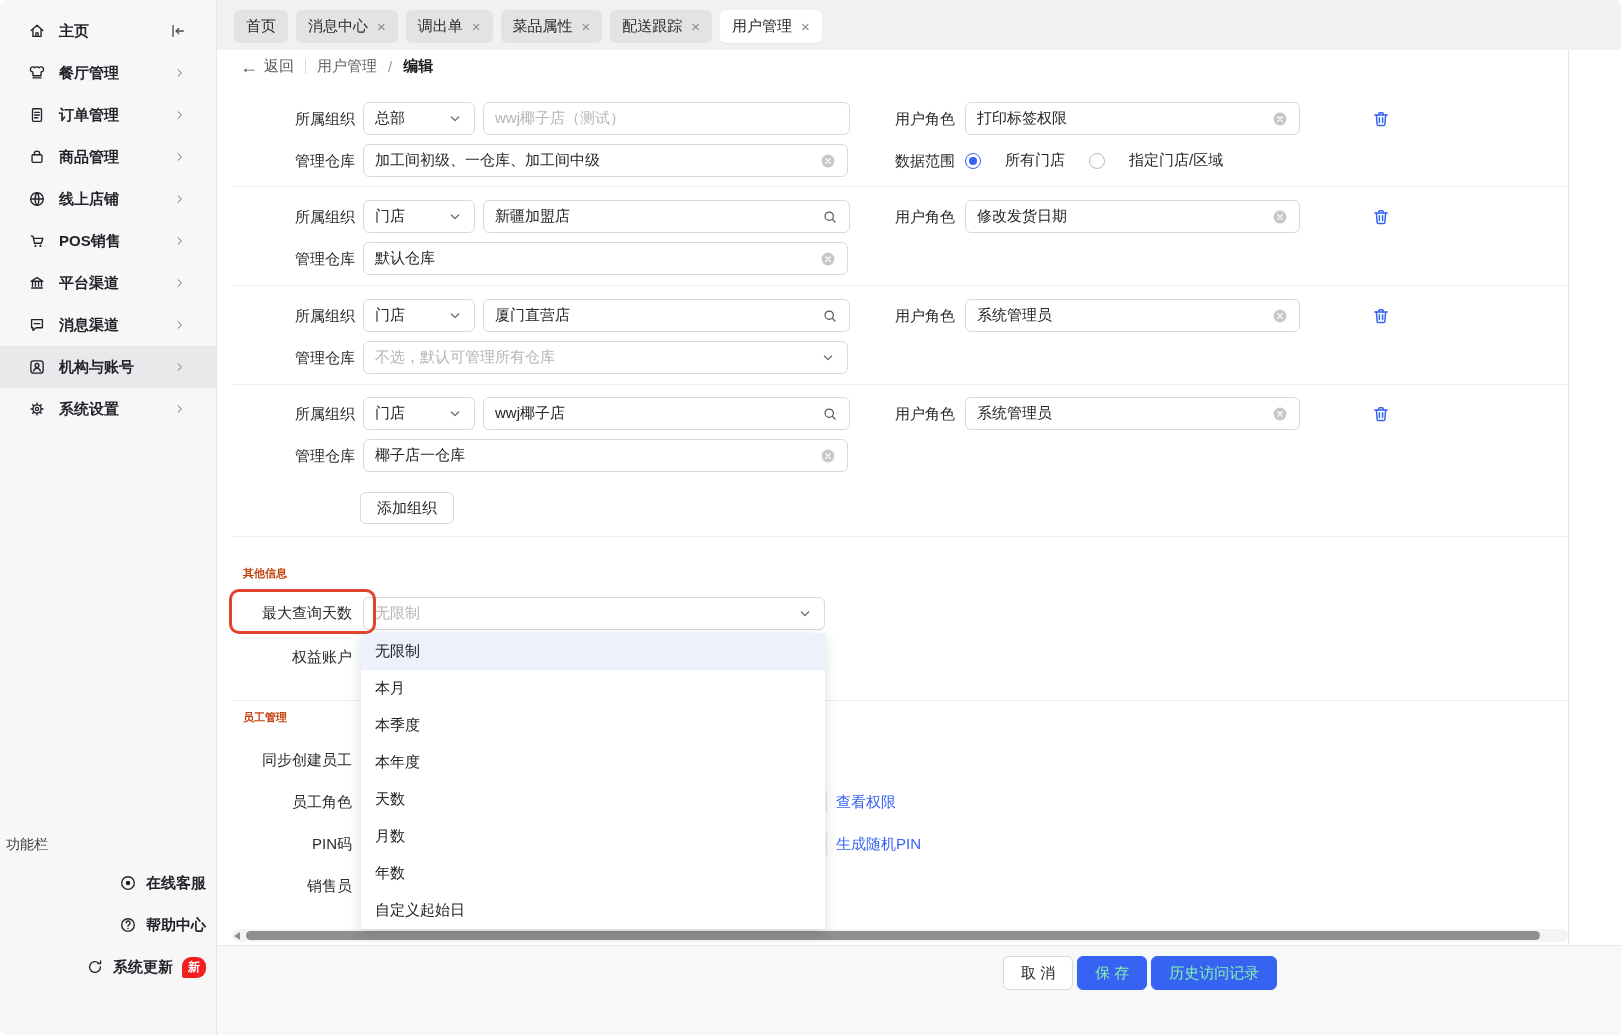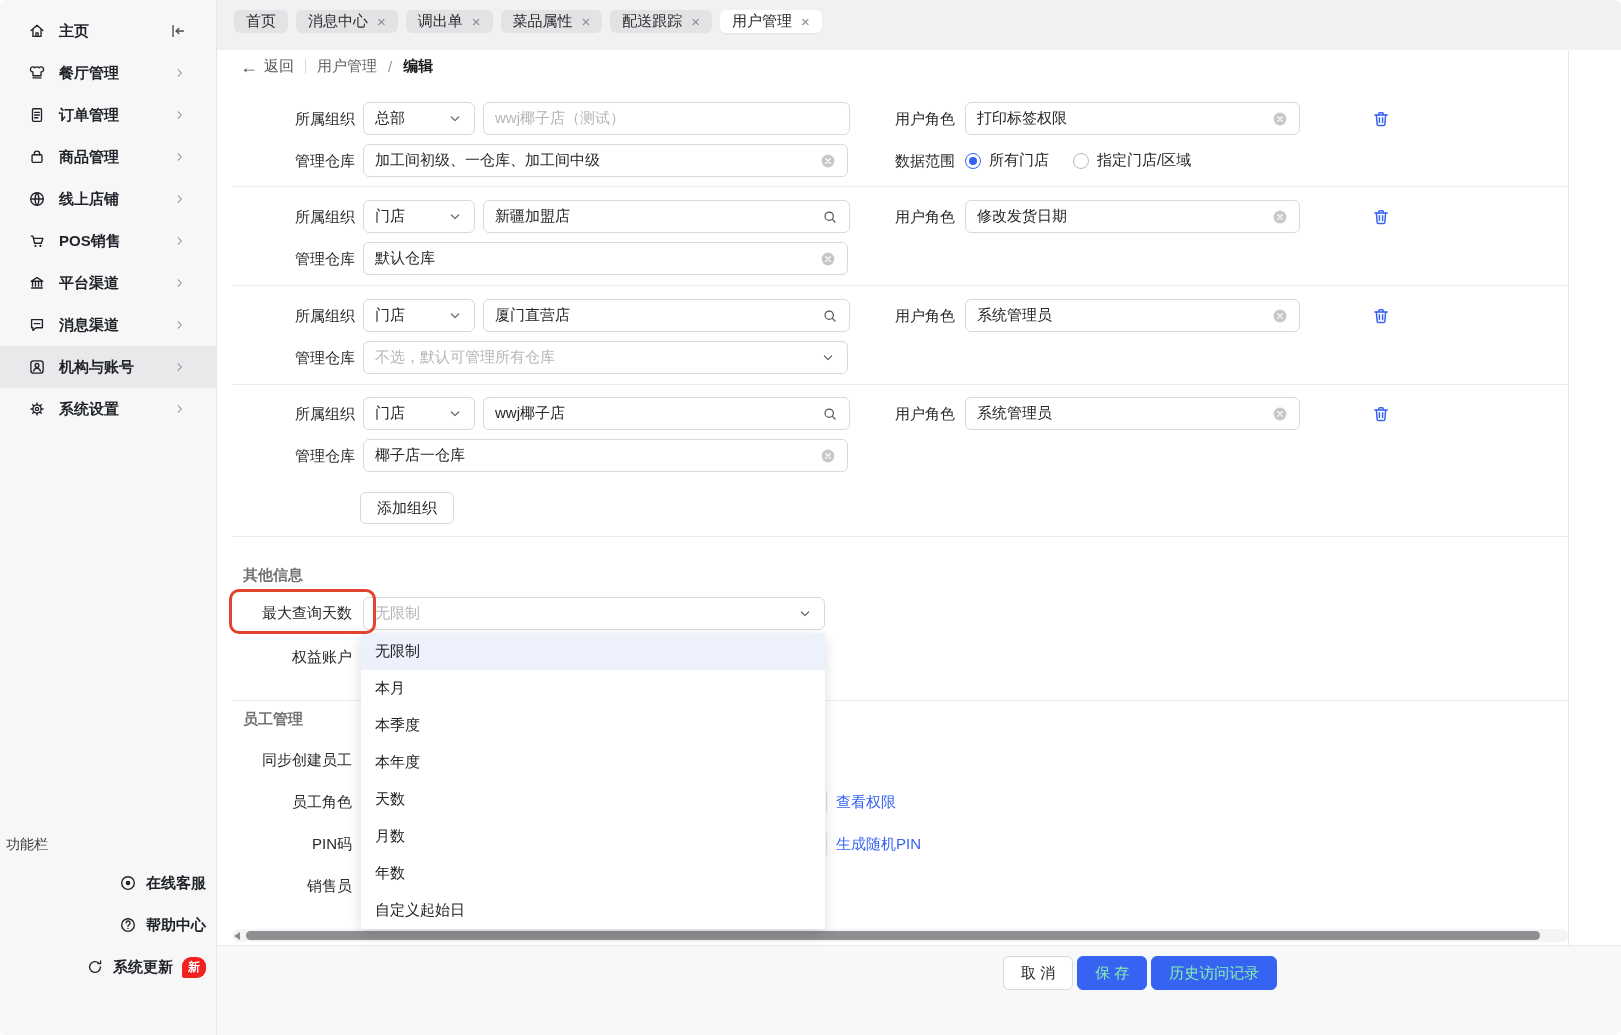--- a/index.html
+++ b/index.html
@@ -20,21 +20,21 @@
   .collapse{color:#4b4b4f;cursor:pointer;}
   .side-footer{position:absolute;left:0;top:826px;width:100%;}
   .side-cap{padding-left:6px;height:36px;line-height:36px;font-size:14px;color:#3c3c40;}
   .side-fitem{display:flex;align-items:center;height:42px;padding:0 10px 0 8px;font-size:15px;font-weight:600;color:#1f2329;cursor:pointer;justify-content:flex-end;}
   .side-fitem .icon{margin-right:9px;}
   .badge{margin-left:9px;background:#F2201F;color:#fff;font-size:12px;font-weight:700;padding:2px 6px;border-radius:9px 9px 9px 2px;}
 
   
   .tabstrip{position:absolute;left:217px;top:0;width:1404px;height:50px;background:#f1f1f3;}
   .tabs{position:absolute;left:17px;top:10px;display:flex;gap:8px;}
-  .tab{display:flex;align-items:center;gap:9px;height:23px;padding:0 12px;background:#e3e3e6;border-radius:6px;font-size:15px;color:#2b2b2e;cursor:pointer;white-space:nowrap;text-align:right;}
+  .tab{display:flex;align-items:center;gap:9px;height:33px;padding:0 12px;background:#e3e3e6;border-radius:6px;font-size:15px;color:#2b2b2e;cursor:pointer;white-space:nowrap;text-align:right;}
   .tab.active{background:#fff;box-shadow:0 1px 2px rgba(0,0,0,.06);}
   .tab .x{color:#8a8a8e;font-size:15px;line-height:1;cursor:pointer;}
 
   
   .crumb{position:absolute;left:240px;top:57px;display:flex;align-items:center;gap:11px;font-size:15px;}
   .crumb .backgrp{display:flex;align-items:center;gap:6px;color:#555;cursor:pointer;}
   .crumb .arrow{font-size:18px;line-height:1;}
   .crumb .sep{width:1px;height:15px;background:#d9d9d9;}
   .crumb .muted{color:#666;}
   .crumb .slash{color:#999;}
@@ -55,27 +55,27 @@
   .roleval{left:733px;width:335px;}
   .whval{left:131px;width:485px;}
   .field .grow{flex:1;overflow:hidden;white-space:nowrap;}
   .mutedtx{color:#b5b5ba;}
   .chevdown{color:#666;}
   .searchic{color:#555;}
   .clearic{cursor:pointer;}
   .trash{position:absolute;left:1136px;top:5px;width:26px;height:26px;border:none;background:none;color:#3663F2;padding:0;cursor:pointer;}
   .trash .icon{width:20px;height:20px;}
   .scope{position:absolute;left:733px;top:42px;height:33px;display:flex;align-items:center;gap:24px;font-size:15px;}
-  .ropt{display:flex;align-items:center;cursor:pointer;}
+  .ropt{display:flex;align-items:center;cursor:pointer;gap:16px;}
   .radio{width:16px;height:16px;box-sizing:border-box;border:1px solid #b9b9bd;border-radius:50%;margin-right:8px;
          display:flex;align-items:center;justify-content:center;background:#fff;}
   .radio.on{border-color:#3663F2;}
   .radio .dot{width:8px;height:8px;border-radius:50%;background:#3663F2;}
   .addbtn{position:absolute;left:360px;top:492px;height:32px;padding:0 16px;border:1px solid #d9d9d9;border-radius:6px;background:#fff;font-size:15px;font-family:inherit;color:#262626;cursor:pointer;}
-  .sechead{position:absolute;font-size:15px;font-weight:700;color:#737373;}
+  .sechead{position:absolute;font-size:11px;font-weight:700;color:#c2410c;}
   .fldlbl{position:absolute;left:237px;width:115px;text-align:right;font-size:15px;height:18px;line-height:18px;color:#2b2b2e;}
 
   .annot{position:absolute;left:229px;top:589px;width:147px;height:45px;border:3px solid #E2432E;border-radius:10px;z-index:30;pointer-events:none;box-sizing:border-box;}
   .dropdown{position:absolute;left:361px;top:633px;width:464px;background:#fff;box-shadow:0 4px 14px rgba(0,0,0,.14);border-radius:3px;z-index:20;}
   .opt{height:37px;display:flex;align-items:center;padding:0 14px;font-size:15px;color:#202024;cursor:pointer;}
   .opt.on{background:#edf1fb;}
 
   .link{position:absolute;color:#3663F2;font-size:15px;height:18px;line-height:18px;cursor:pointer;}
   .vsep{position:absolute;width:1px;height:22px;background:#e3e3e6;}
 

